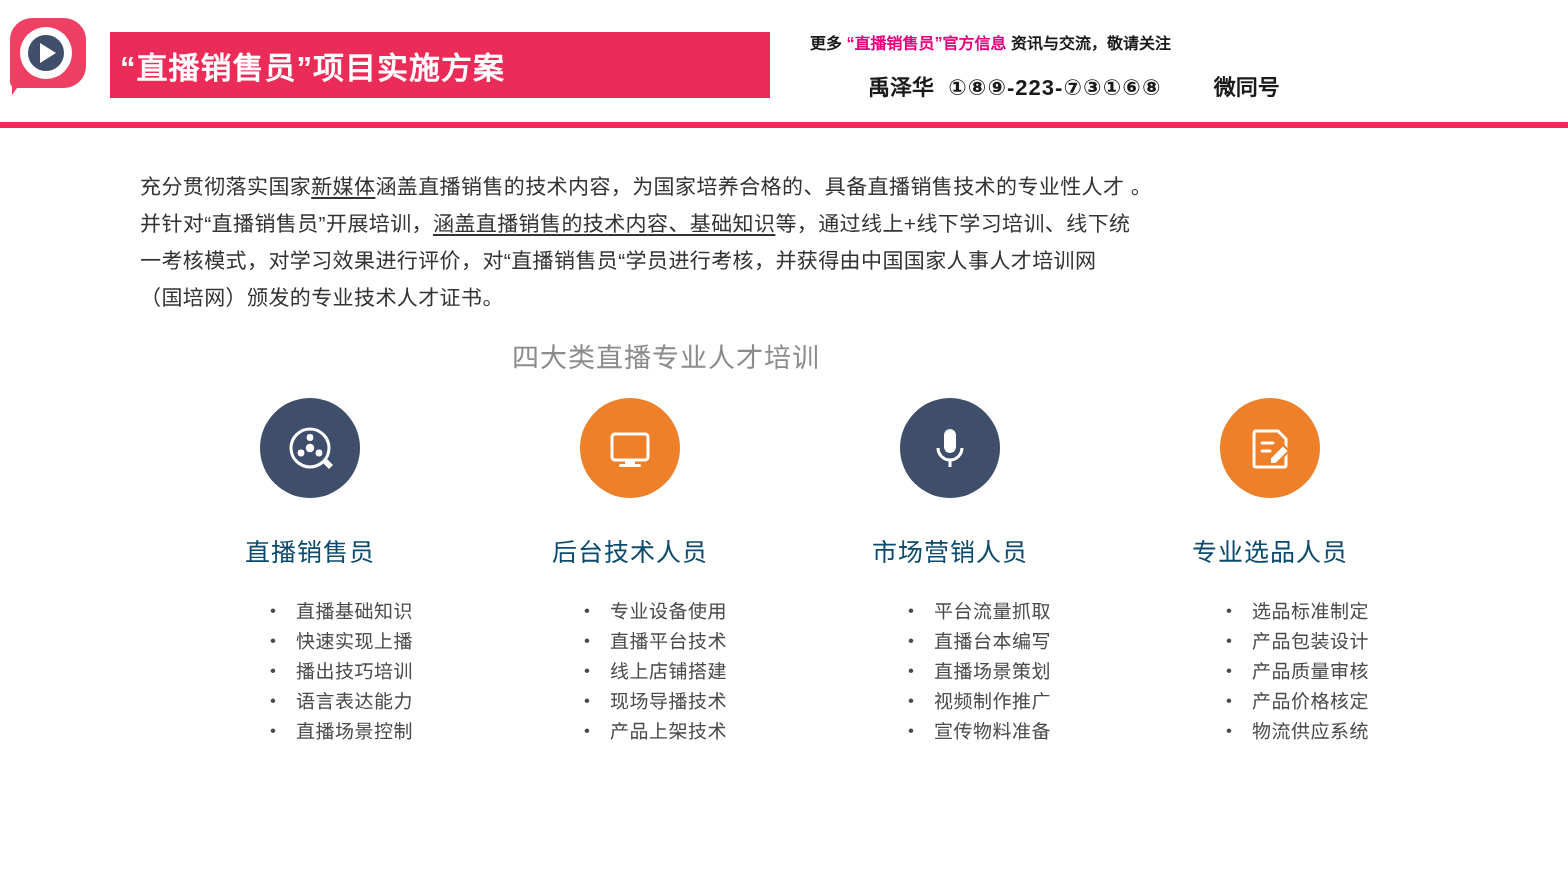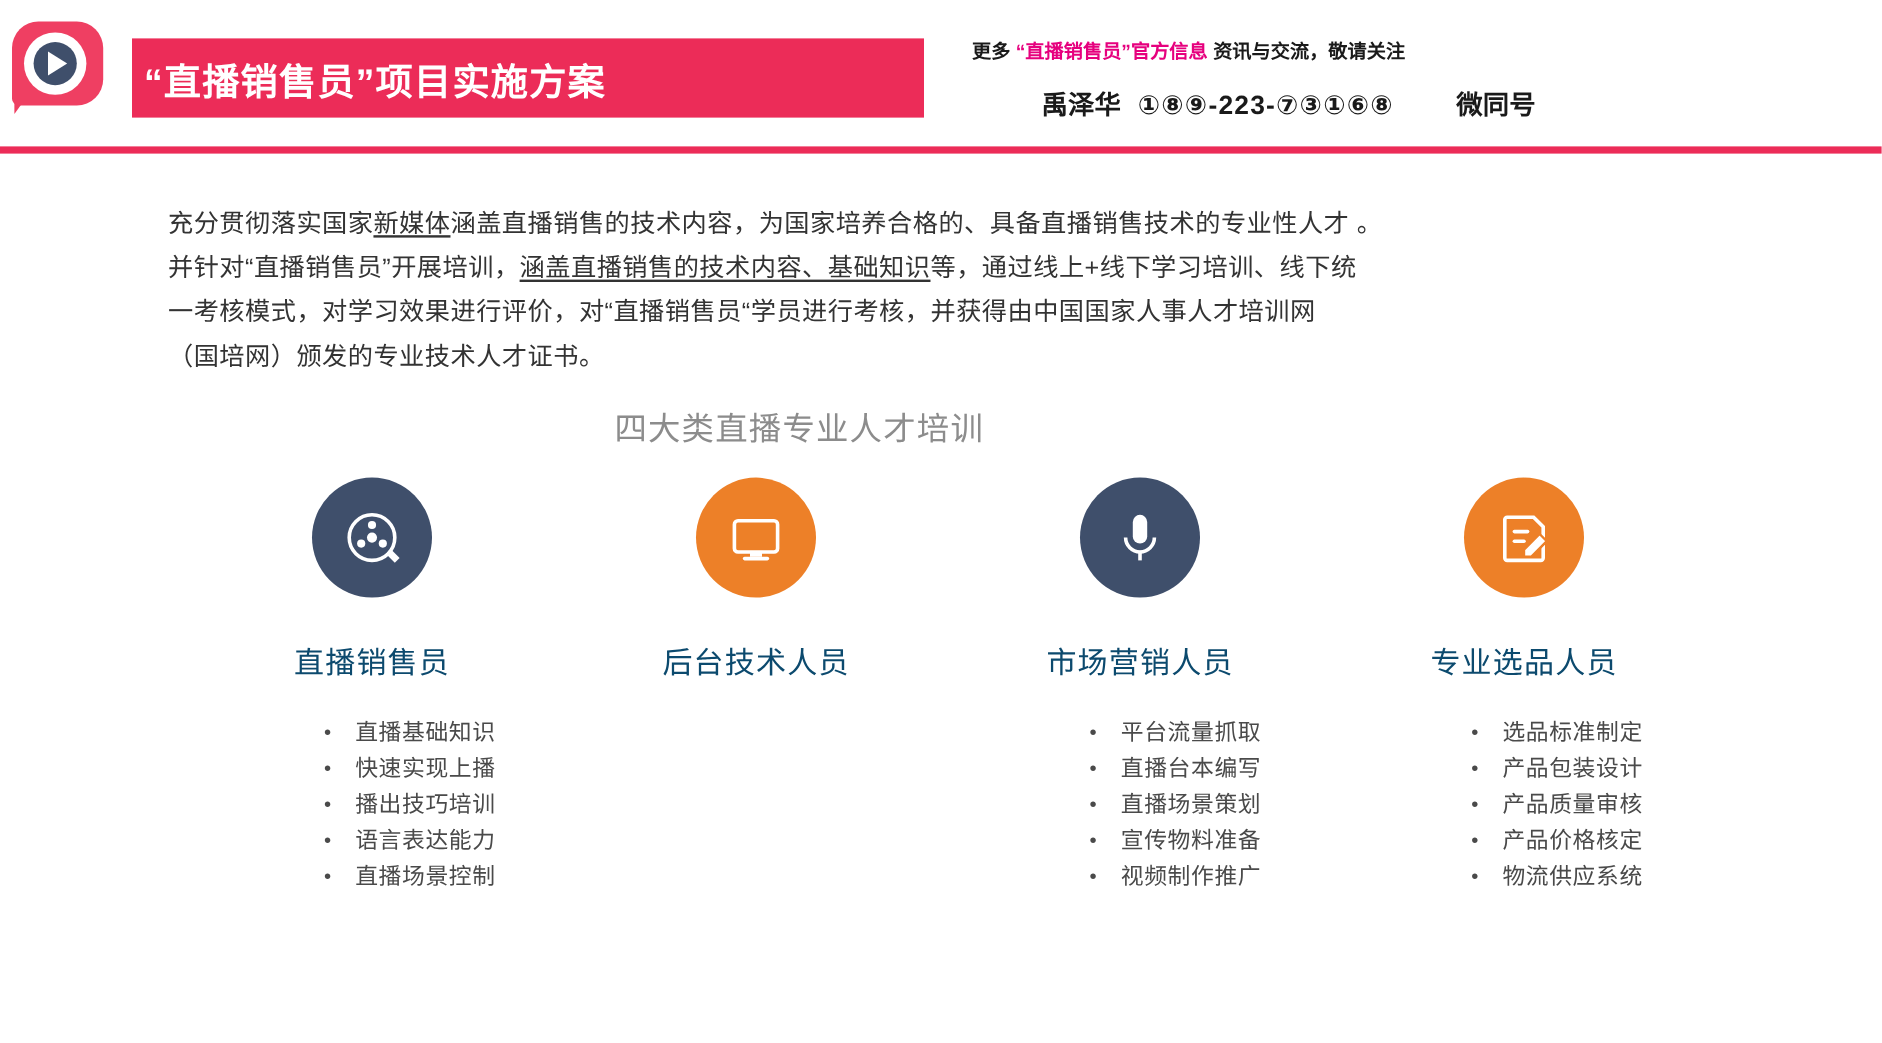--- a/index.html
+++ b/index.html
@@ -292,37 +292,44 @@
 
   <div class="col col-1">
     <div class="circle" style="background:#ed8028">
       <svg width="54" height="54" viewBox="0 0 54 54">
         <rect x="9" y="13" width="36" height="26" rx="3" ry="3" fill="none" stroke="#ffffff" stroke-width="3"></rect>
         <rect x="22" y="39" width="10" height="4" fill="#ffffff"></rect>
         <rect x="16" y="43" width="22" height="3" rx="1.5" fill="#ffffff"></rect>
       </svg>
     </div>
     <div class="col-title">后台技术人员</div>
+    <ul class="bullets">
+      <li>专业设备使用</li>
+      <li>直播平台技术</li>
+      <li>线上店铺搭建</li>
+      <li>现场导播技术</li>
+      <li>产品上架技术</li>
+    </ul>
   </div>
 
   <div class="col col-2">
     <div class="circle" style="background:#3f4f6b">
       <svg width="54" height="54" viewBox="0 0 54 54">
         <rect x="21" y="8" width="12" height="24" rx="6" fill="#ffffff"></rect>
         <path d="M15 27 a12 12 0 0 0 24 0" fill="none" stroke="#ffffff" stroke-width="3"></path>
         <rect x="25.5" y="38" width="3" height="8" fill="#ffffff"></rect>
       </svg>
     </div>
     <div class="col-title">市场营销人员</div>
     <ul class="bullets">
       <li>平台流量抓取</li>
       <li>直播台本编写</li>
       <li>直播场景策划</li>
+      <li>视频制作推广</li>
       <li>宣传物料准备</li>
-      <li>视频制作推广</li>
     </ul>
   </div>
 
   <div class="col col-3">
     <div class="circle" style="background:#ed8028">
       <svg width="54" height="54" viewBox="0 0 54 54">
         <path d="M13 10 h22 l8 8 v26 a2 2 0 0 1 -2 2 h-28 a2 2 0 0 1 -2 -2 v-32 a2 2 0 0 1 2 -2 z" fill="none" stroke="#ffffff" stroke-width="3"></path>
         <line x1="19" y1="22" x2="30" y2="22" stroke="#ffffff" stroke-width="3" stroke-linecap="round"></line>
         <line x1="19" y1="30" x2="27" y2="30" stroke="#ffffff" stroke-width="3" stroke-linecap="round"></line>
         <path d="M40 24 L46 30 L33 43 L27 43 L27 37 Z" fill="#ffffff" stroke="#ed8028" stroke-width="2"></path>

